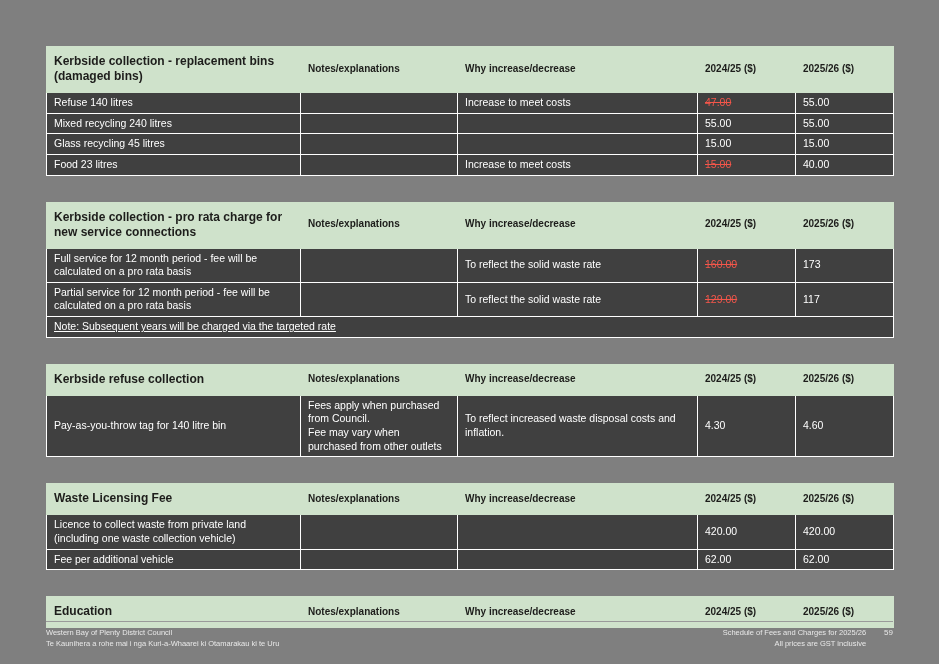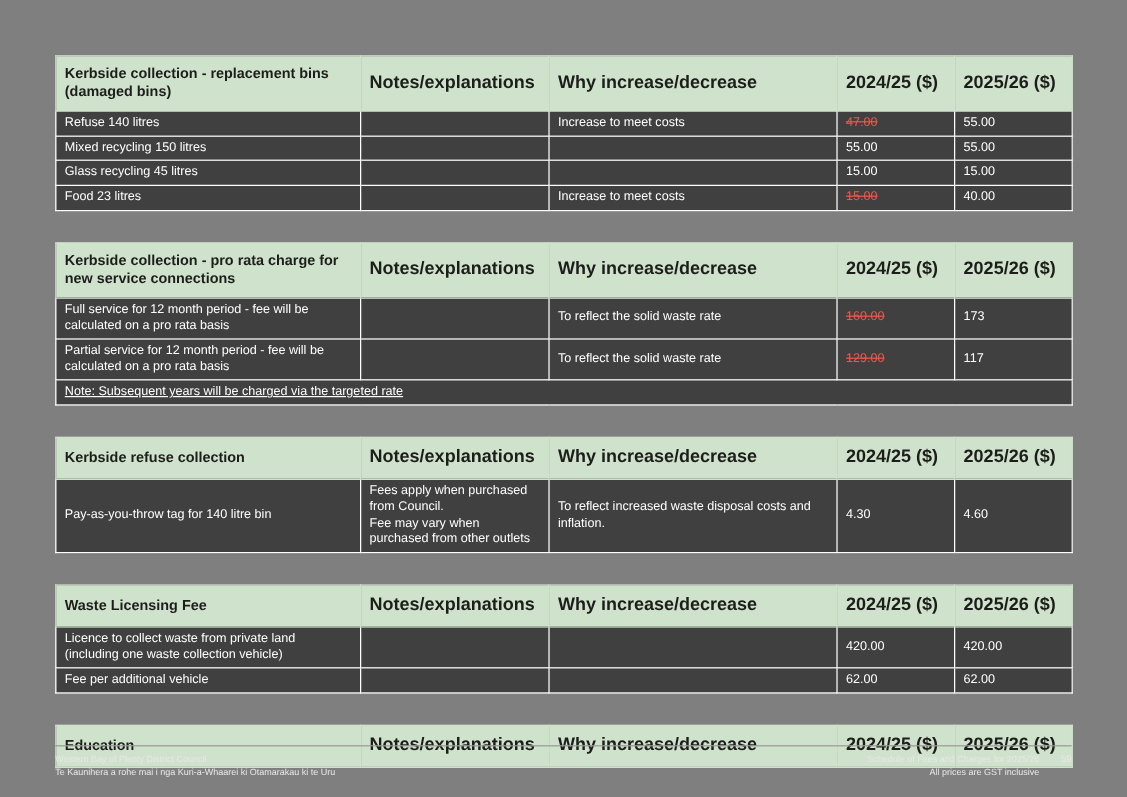--- a/index.html
+++ b/index.html
@@ -23,21 +23,21 @@
   }
   table.fees col.c1{width:254px;}
   table.fees col.c2{width:157px;}
   table.fees col.c3{width:240px;}
   table.fees col.c4{width:98px;}
   table.fees col.c5{width:98px;}
 
   thead th{
     background:#cfe2cb;
     color:#1d1d1b;
-    font-size:15px;
+    font-size:10px;
     font-weight:bold;
     text-align:left;
     vertical-align:middle;
     padding:7px 7px 8px 7px;
     line-height:1.25;
     border:1px solid #cfe2cb;
   }
   thead th.title{font-size:12px;}
 
   tbody td{
@@ -115,21 +115,21 @@
     </thead>
     <tbody>
       <tr>
         <td>Refuse 140 litres</td>
         <td></td>
         <td>Increase to meet costs</td>
         <td><span class="old">47.00</span></td>
         <td>55.00</td>
       </tr>
       <tr>
-        <td>Mixed recycling 150 litres</td>
+        <td>Mixed recycling 240 litres</td>
         <td></td>
         <td></td>
         <td>55.00</td>
         <td>55.00</td>
       </tr>
       <tr>
         <td>Glass recycling 45 litres</td>
         <td></td>
         <td></td>
         <td>15.00</td>

